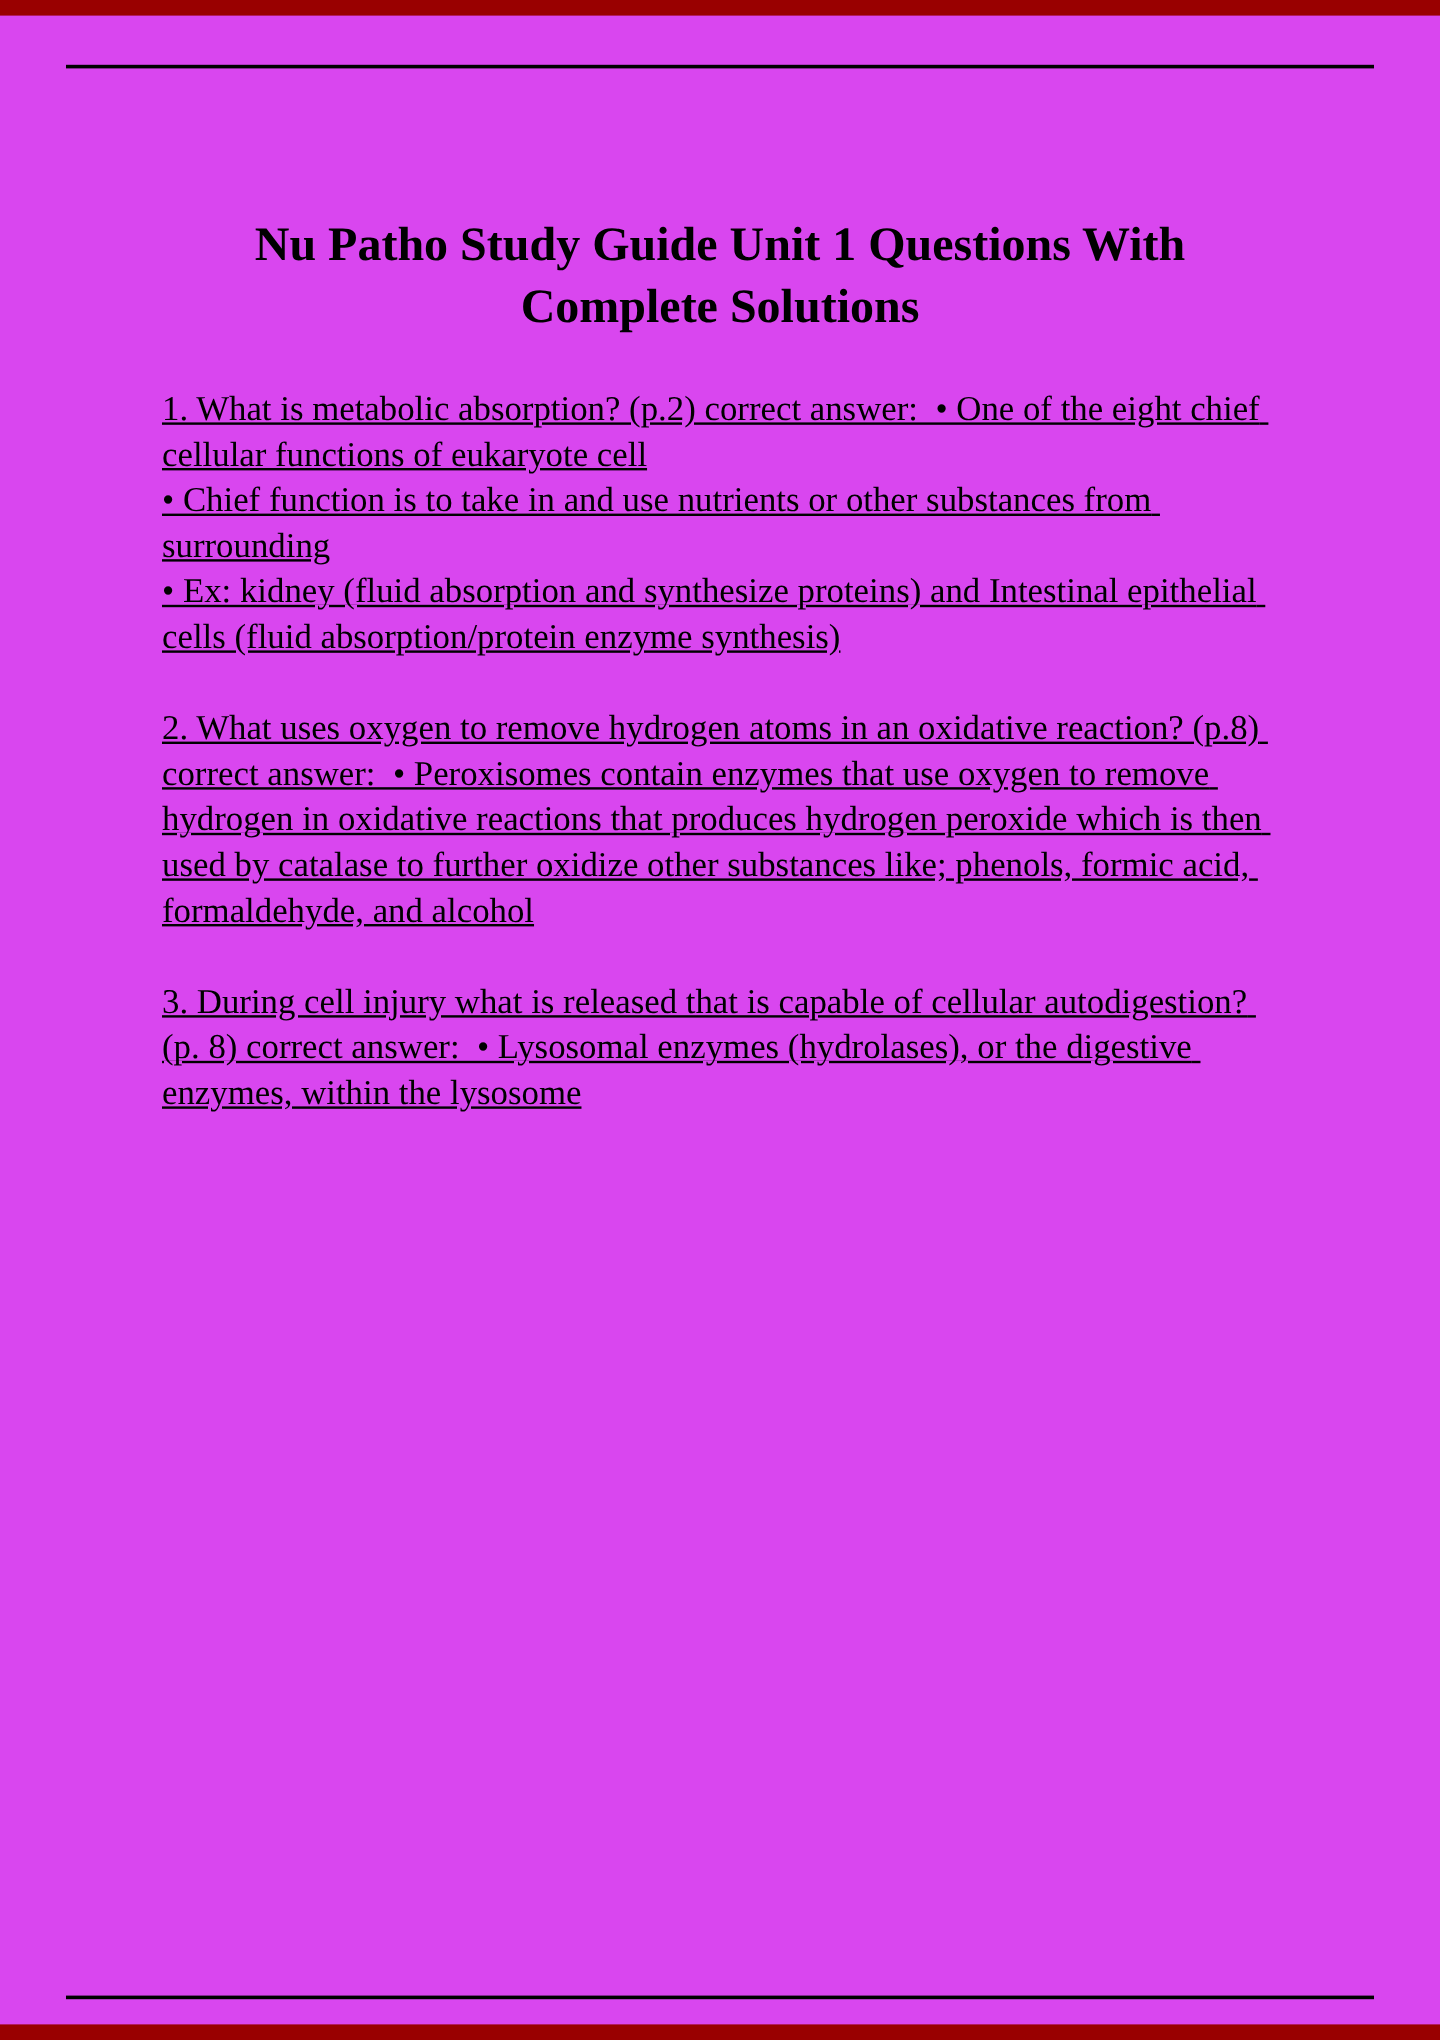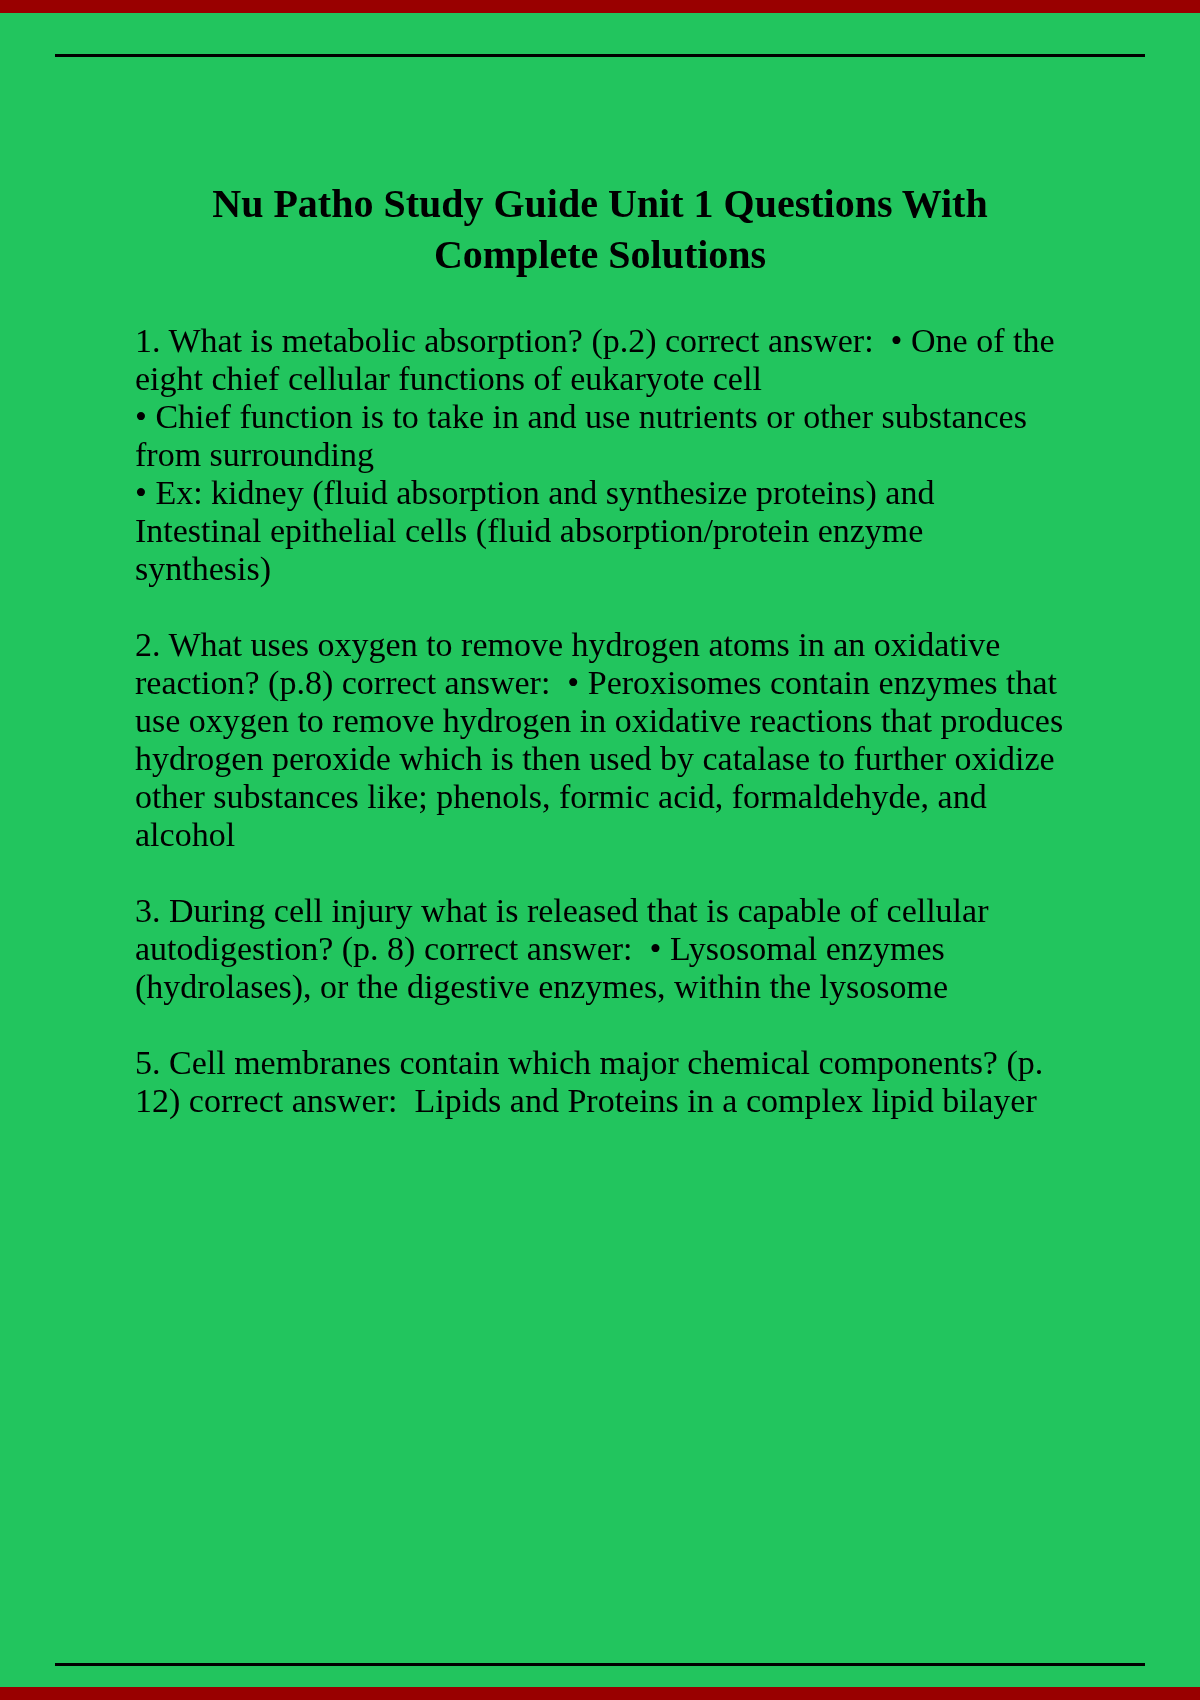--- a/index.html
+++ b/index.html
@@ -4,21 +4,21 @@
 <style>
   html, body {
     margin: 0;
     padding: 0;
     background: #ffffff;
   }
   .page {
     position: relative;
     width: 1200px;
     height: 1700px;
-    background: #22c55e;
+    background: #d946ef;
     overflow: hidden;
     font-family: "Liberation Serif", "DejaVu Serif", serif;
     color: #000000;
   }
   .accent-bar {
     position: absolute;
     left: 0;
     width: 1200px;
     height: 13px;
     background: var(--accent, #990000);
@@ -43,22 +43,23 @@
     font-size: 40px;
     line-height: 1.28;
   }
   .content {
     margin: 12px auto;
     width: 930px;
     padding-left: 0;
     margin-left: 135px;
     margin-right: 135px;
     margin-top: 42px;
-    font-size: 34px;
+    font-size: 29px;
     line-height: 38px;
+    text-decoration: underline;
   }
   .qa-item {
     margin: 0 0 38px 0;
     white-space: pre-wrap;
   }
 </style>
 </head>
 <body>
 
 <div class="page">
@@ -67,19 +68,18 @@
   <div class="rule top"></div>
 
   <h1 class="doc-title">Nu Patho Study Guide Unit 1 Questions With Complete Solutions</h1>
 
   <div class="content">
     <p class="qa-item">1. What is metabolic absorption? (p.2) correct answer:  • One of the eight chief cellular functions of eukaryote cell
 • Chief function is to take in and use nutrients or other substances from surrounding
 • Ex: kidney (fluid absorption and synthesize proteins) and Intestinal epithelial cells (fluid absorption/protein enzyme synthesis)</p>
     <p class="qa-item">2. What uses oxygen to remove hydrogen atoms in an oxidative reaction? (p.8) correct answer:  • Peroxisomes contain enzymes that use oxygen to remove hydrogen in oxidative reactions that produces hydrogen peroxide which is then used by catalase to further oxidize other substances like; phenols, formic acid, formaldehyde, and alcohol</p>
     <p class="qa-item">3. During cell injury what is released that is capable of cellular autodigestion? (p. 8) correct answer:  • Lysosomal enzymes (hydrolases), or the digestive enzymes, within the lysosome</p>
-    <p class="qa-item">5. Cell membranes contain which major chemical components? (p. 12) correct answer:  Lipids and Proteins in a complex lipid bilayer</p>
   </div>
 
   <div class="rule bottom"></div>
   <div class="accent-bar bottom"></div>
 
 </div>
 
 </body></html>

